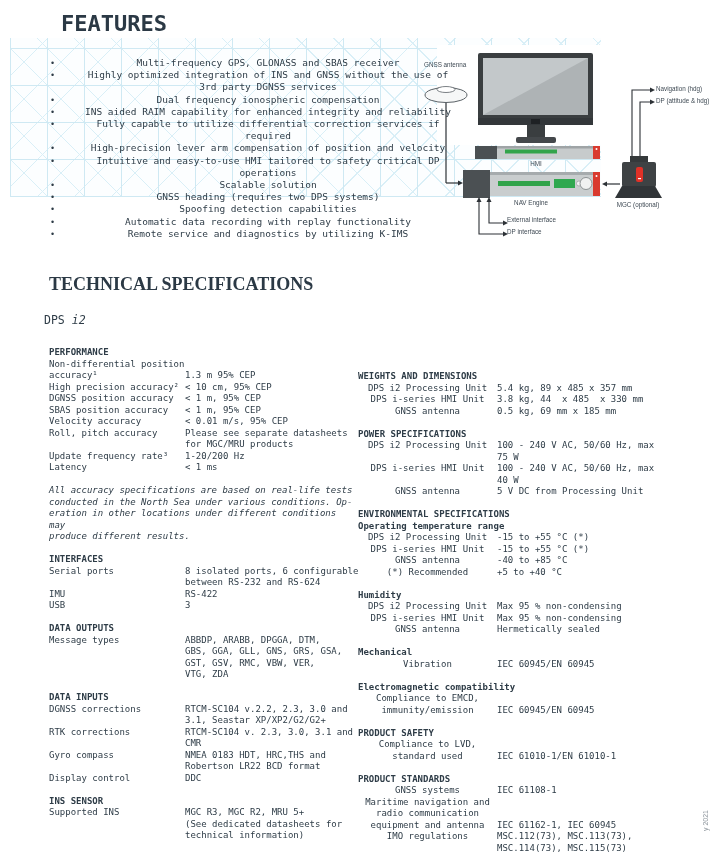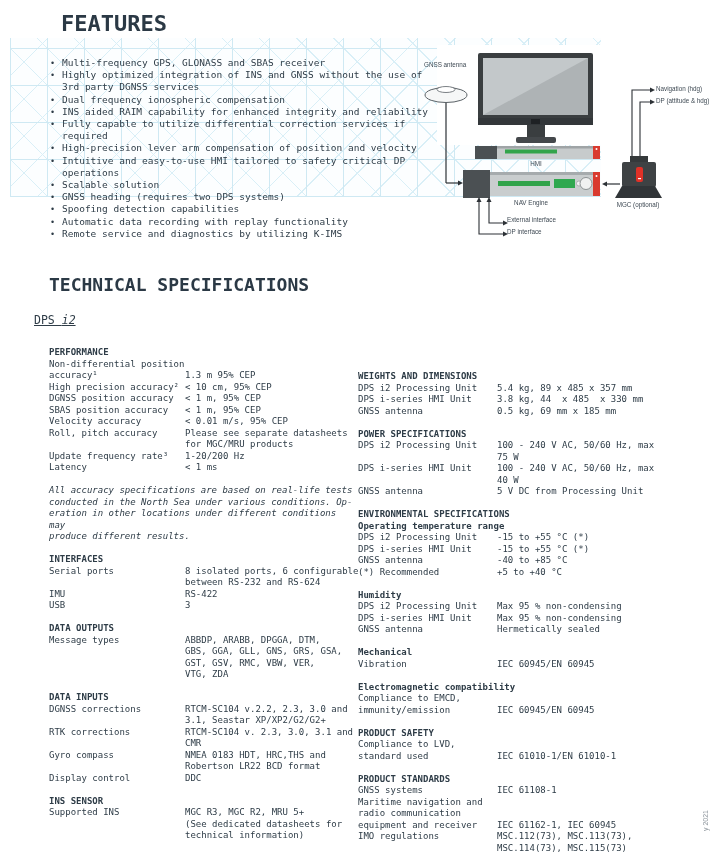--- a/index.html
+++ b/index.html
@@ -22,49 +22,49 @@
   .diagram-whitebox{
     position:absolute;left:437px;top:45px;width:164px;height:100px;background:#ffffff;
   }
   
   .features-title{
     position:absolute;left:61px;top:11px;
     font-size:22px;font-weight:bold;letter-spacing:0px;color:#2b3945;white-space:nowrap;
   }
   .tech-title{
     position:absolute;left:49px;top:274px;
-    font-size:18px;font-weight:bold;color:#2b3945;white-space:nowrap;
+    font-size:18px;font-weight:bold;color:#2b3945;white-space:nowrap;font-family:Liberation Serif, serif;
   }
   .product-name{
-    position:absolute;left:34px;top:313px;font-size:11.5px;color:#2e3c47;white-space:pre;text-decoration:underline;
+    position:absolute;left:44px;top:313px;font-size:11.5px;color:#2e3c47;white-space:pre;
   }
   .product-name .model{font-style:italic;}
   
   .features-list{
     position:absolute;left:49px;top:57px;width:425px;
     list-style:none;margin:0;padding:0;
-    font-size:9.5px;line-height:12.2px;
+    font-size:9.5px;line-height:12.2px;text-align:center;
   }
   .features-list li{
     position:relative;padding-left:13px;margin:0;white-space:pre-line;
   }
   .features-list li::before{
     content:"•";position:absolute;left:1px;top:0;font-size:8.5px;
   }
   
   .spec-col{position:absolute;font-size:9px;line-height:11.5px;}
   .col-left{left:49px;top:347px;width:308px;}
   .col-right{left:358px;top:371px;width:305px;}
   .spec-section{margin:0 0 11.5px 0;}
   .spec-title{font-weight:bold;white-space:pre;}
   .spec-subtitle{font-weight:bold;white-space:pre;}
   .spec-note{font-style:italic;white-space:pre-line;}
   .spec-row{display:flex;}
   .cell-l{flex:0 0 136px;white-space:pre;}
-  .col-right .cell-l{flex:0 0 139px;}
+  .col-right .cell-l{flex:0 0 139px;text-align:center;}
   .cell-v{white-space:pre;}
   
   .diagram-svg{position:absolute;left:410px;top:38px;width:309px;height:215px;}
   .diag-label{
     position:absolute;font-family:"Liberation Sans",sans-serif;
     font-size:6.3px;color:#3f4a54;white-space:nowrap;
   }
   .lbl-antenna{left:424px;top:61px;}
   .lbl-hmi{left:516px;top:160px;width:40px;text-align:center;}
   .lbl-nav{left:495px;top:199px;width:72px;text-align:center;}
@@ -432,21 +432,21 @@
       </div>
       <div class="spec-row">
         <span class="cell-l">Maritime navigation and</span>
         <span class="cell-v"></span>
       </div>
       <div class="spec-row">
         <span class="cell-l">radio communication</span>
         <span class="cell-v"></span>
       </div>
       <div class="spec-row">
-        <span class="cell-l">equipment and receiver</span>
+        <span class="cell-l">equipment and antenna</span>
         <span class="cell-v">IEC 61162-1, IEC 60945</span>
       </div>
       <div class="spec-row">
         <span class="cell-l">IMO regulations</span>
         <span class="cell-v">MSC.112(73), MSC.113(73),</span>
       </div>
       <div class="spec-row">
         <span class="cell-l"></span>
         <span class="cell-v">MSC.114(73), MSC.115(73)</span>
       </div>

